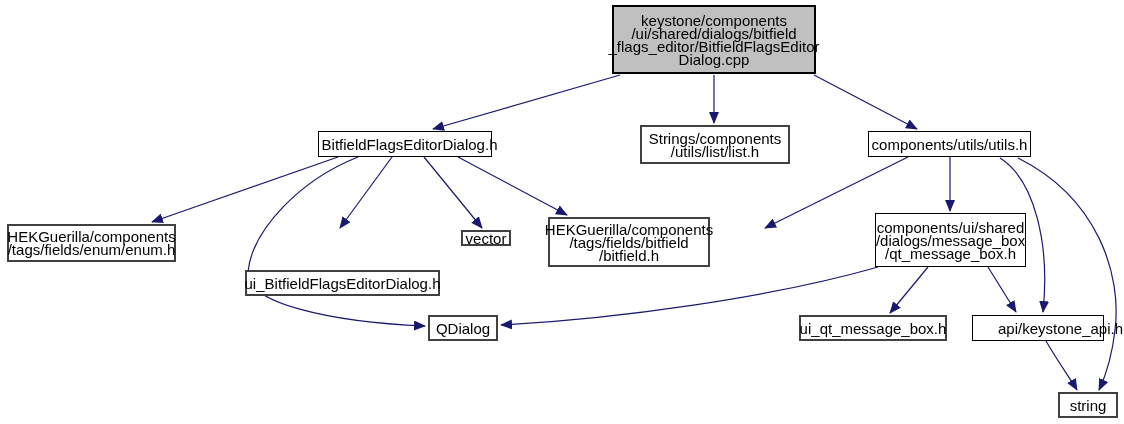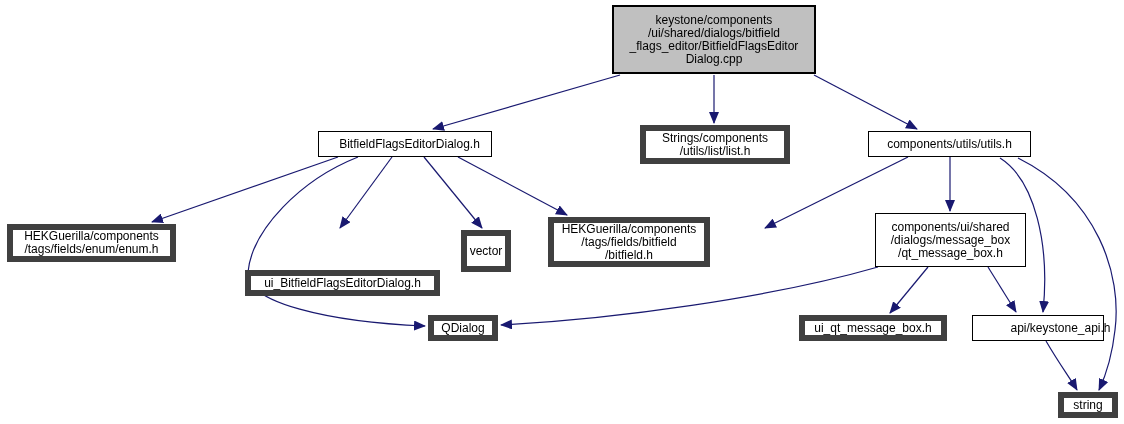--- a/index.html
+++ b/index.html
@@ -4,34 +4,34 @@
 <style>
   html,body{margin:0;padding:0;background:#ffffff;}
   #stage{
     position:relative;width:1124px;height:424px;background:#ffffff;overflow:hidden;
     font-family:"Liberation Sans","DejaVu Sans",sans-serif;
   }
   #edges{position:absolute;left:0;top:0;width:1124px;height:424px;}
   .node{
     position:absolute;box-sizing:border-box;background:#ffffff;
     display:flex;align-items:center;justify-content:center;text-align:center;
-    font-size:12px;line-height:13px;color:#000000;white-space:pre-line;
+    font-size:15px;line-height:13px;color:#000000;white-space:pre-line;
     padding:0 3px;
   }
   .node.documented{border:1.5px solid #000000;}
-  .node.external{border:6px solid #404040;}
+  .node.external{border:2px solid #404040;}
   .node.root{border:2px solid #000000;background:#c0c0c0;}
   
   .n-root{left:612px;top:5px;width:204px;height:69px;}
   .n-bfed{left:318px;top:131px;width:174px;height:26px;padding-left:12px;}
   .n-list{left:640px;top:125px;width:150px;height:39px;}
   .n-utils{left:868px;top:131px;width:163px;height:26px;}
   .n-enum{left:7px;top:224px;width:169px;height:38px;}
   .n-uibfed{left:245px;top:230px;width:195px;height:26px;margin-top:40px;}
-  .n-vector{left:461px;top:230px;width:50px;height:42px;}
+  .n-vector{left:461px;top:230px;width:50px;height:16px;}
   .n-bitfield{left:548px;top:217px;width:162px;height:50px;}
   .n-qgraphics{left:740px;top:230px;width:110px;height:26px;}
   .n-qtmsg{left:875px;top:213px;width:151px;height:54px;}
   .n-qdialog{left:428px;top:315px;width:70px;height:26px;}
   .n-uiqtmsg{left:799px;top:315px;width:148px;height:26px;}
   .n-api{left:972px;top:315px;width:132px;height:26px;padding-left:48px;}
   .n-string{left:1058px;top:392px;width:60px;height:26px;}
   .edge{fill:none;stroke:#191970;stroke-width:1.2px;}
 </style>
 </head>

